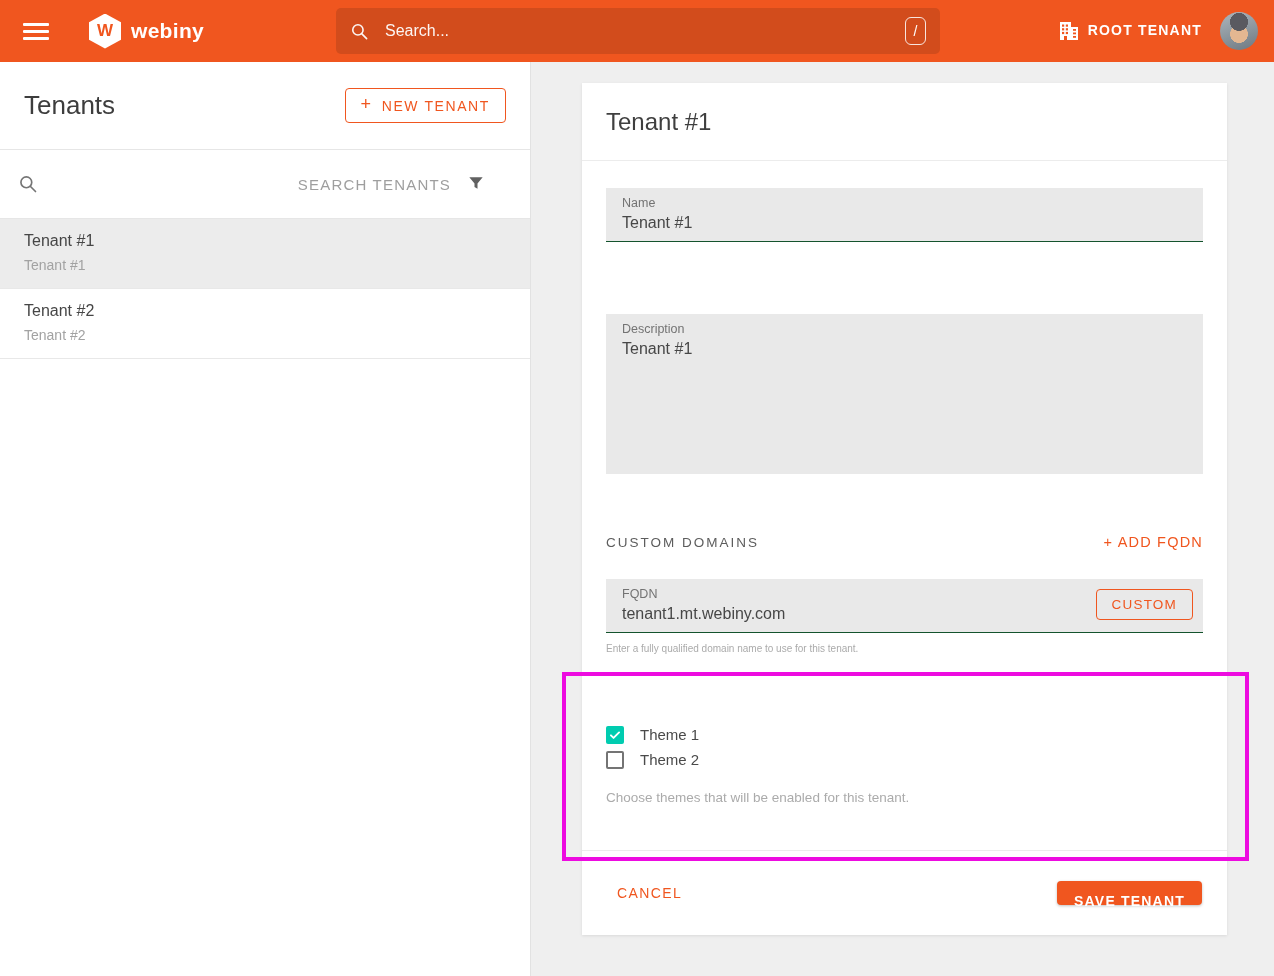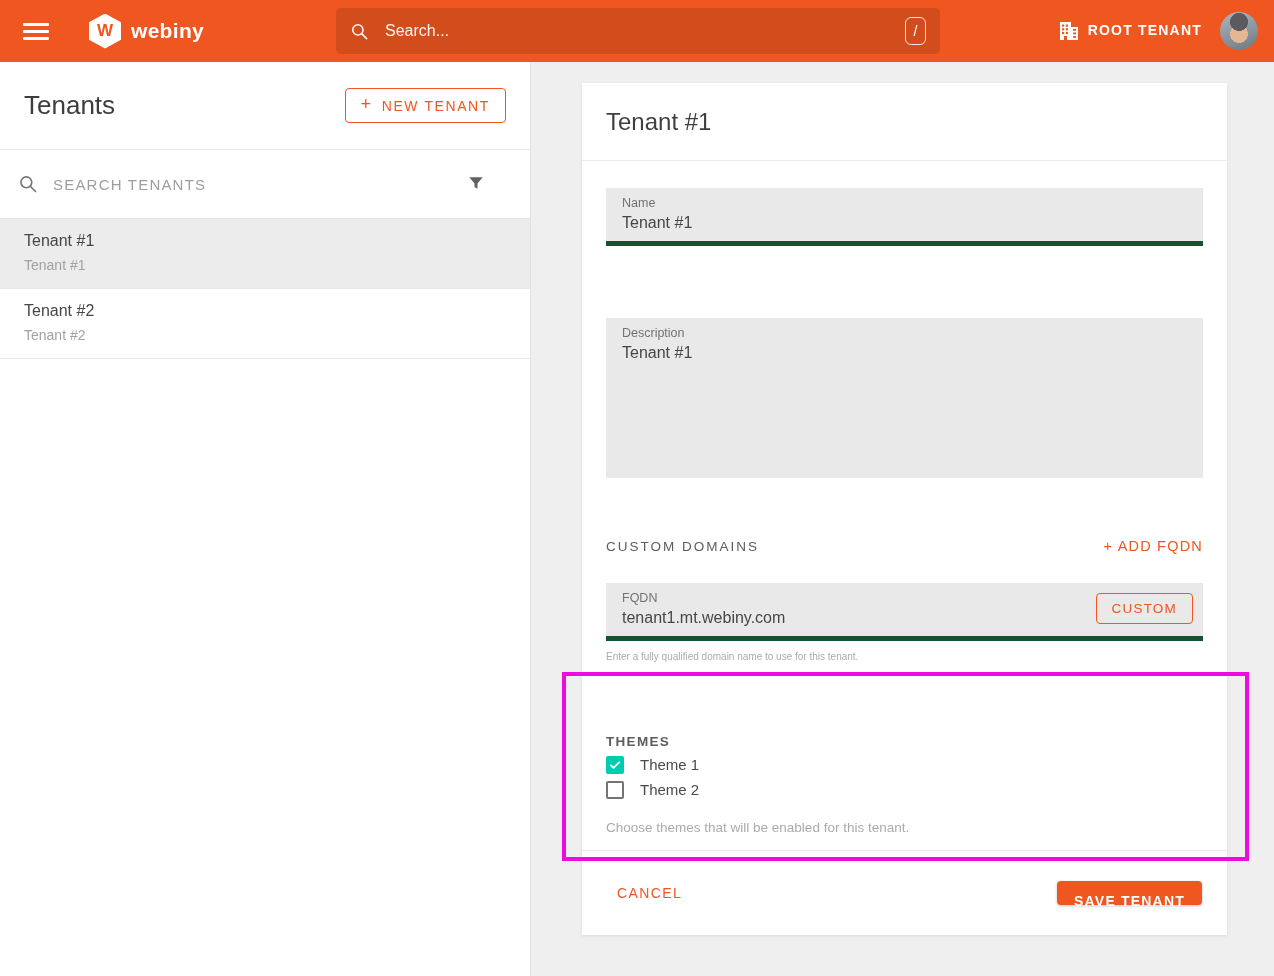--- a/index.html
+++ b/index.html
@@ -72,20 +72,21 @@
   }
   .new-tenant-btn .plus { font-size:18px; font-weight:400; margin-top:-2px; }
 
   .sidebar-search {
     height:69px; display:flex; align-items:center; gap:13px;
     padding:0 18px; border-bottom:1px solid #e6e6e6;
   }
   .sidebar-search-input {
     flex:1; border:none; outline:none; font-size:15px; color:#555; font-family:inherit;
     letter-spacing:1.2px;
+    text-align:right;
   }
   .sidebar-search-input::placeholder { color:#9e9e9e; }
   .filter-icon { cursor:pointer; margin-right:26px; }
 
   .tenant-item { padding:13px 24px 15px; border-bottom:1px solid #e8e8e8; cursor:pointer; }
   .tenant-item.selected { background:#ececec; }
   .tenant-item-title { font-size:16px; color:#464646; margin-bottom:7px; }
   .tenant-item-sub { font-size:14px; color:#a2a2a2; }
 
   
@@ -94,21 +95,21 @@
     position:absolute; left:51px; top:21px; width:645px; height:852px;
     background:#fff; box-shadow:0 1px 3px rgba(0,0,0,.09);
   }
   .card-header {
     height:78px; display:flex; align-items:center; padding:0 24px;
     border-bottom:1px solid #ececec;
   }
   .card-title { font-size:24px; color:#3f3f3f; font-weight:400; }
   .card-body { padding:27px 24px 0; }
 
-  .field { background:#e9e9e9; padding:8px 16px 9px; border-bottom:5px solid #14532d; }
+  .field { background:#e9e9e9; padding:8px 16px 9px; border-bottom:1px solid #14532d; }
   .field-label { font-size:12.5px; color:#737373; margin-bottom:4px; }
   .field-value {
     display:block; width:100%; background:transparent; border:none; outline:none; padding:0;
     font-size:16px; color:#474747; font-family:inherit;
   }
   .desc-field { height:160px; margin-top:72px; border-bottom:none; }
 
   .section-row { display:flex; align-items:center; justify-content:space-between; margin-top:60px; }
   .section-label { font-size:13.5px; color:#5d5d5d; letter-spacing:2px; }
   .add-fqdn { color:#f0561f; font-size:14.5px; letter-spacing:1.2px; cursor:pointer; }
@@ -257,21 +258,20 @@
         <div class="fqdn-wrap">
           <div class="field">
             <div class="field-label">FQDN</div>
             <input class="field-value" type="text" value="tenant1.mt.webiny.com" style="">
           </div>
           <button class="remove-btn">CUSTOM</button>
         </div>
         <div class="helper-text">Enter a fully qualified domain name to use for this tenant.</div>
 
         <div class="themes-section">
-          <div class="themes-label">THEMES</div>
 
           <div class="theme-row">
             <span class="checkbox checked">
               <svg width="14" height="14" viewBox="0 0 24 24">
                 <path d="M5 12.5l4.5 4.5L19 7.5" stroke="#ffffff" stroke-width="3.2" fill="none" stroke-linecap="round" stroke-linejoin="round"></path>
               </svg>
             </span>
             <span class="theme-label">Theme 1</span>
           </div>
 

